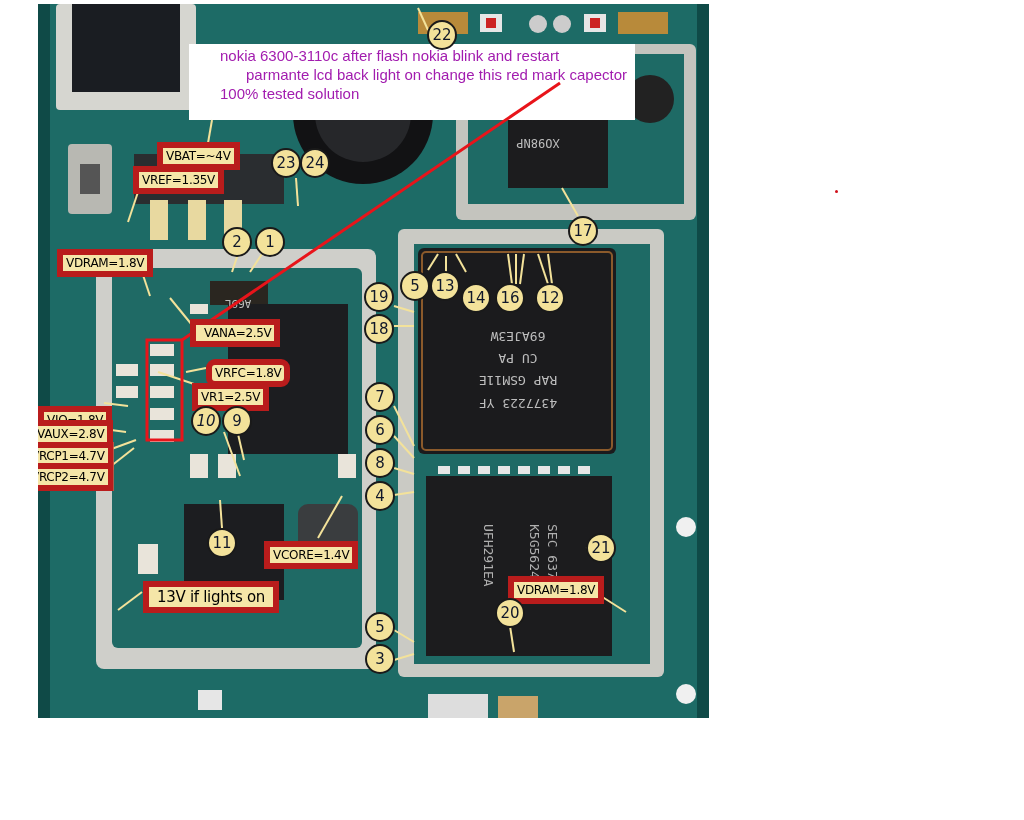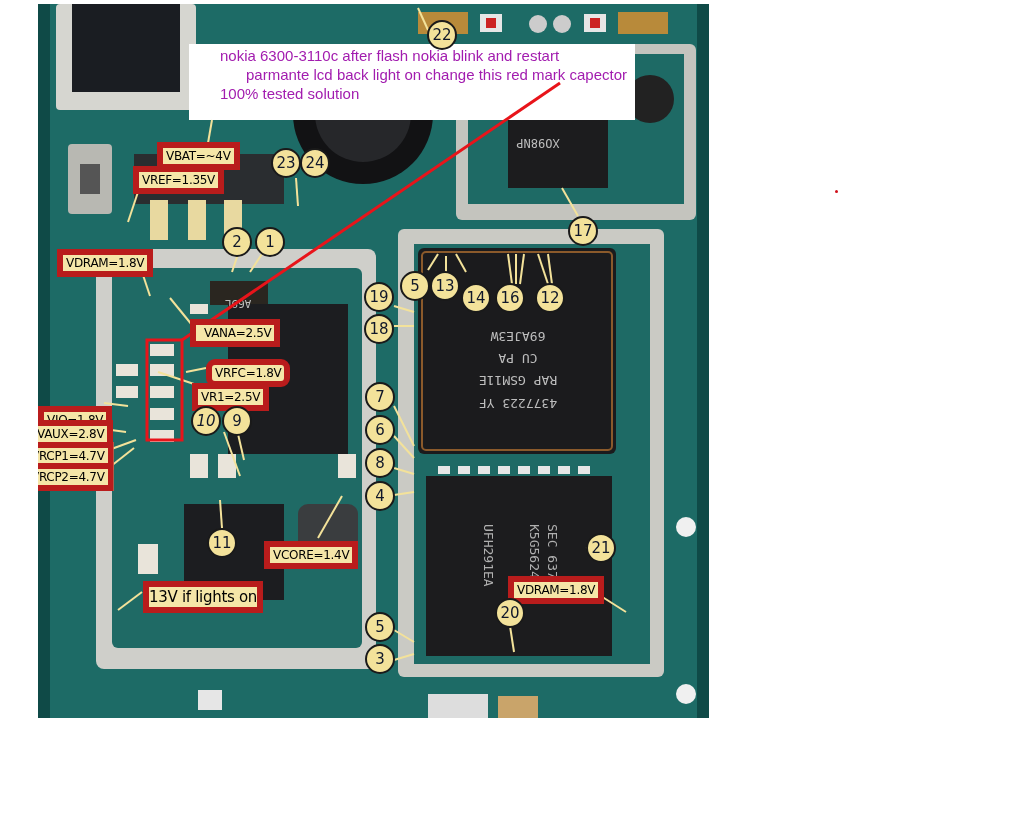--- a/index.html
+++ b/index.html
@@ -8,21 +8,21 @@
   #board { position: absolute; left: 38px; top: 4px; width: 671px; height: 714px;
            background: #1f6f6a; overflow: hidden; }
   #board svg.pcb { position: absolute; left: 0; top: 0; }
   .note-box { position: absolute; left: 189px; top: 44px; width: 446px; height: 76px;
               background: #ffffff; }
   .note-line { position: absolute; left: 188px; color: #a21caf; font-family: "Liberation Sans", sans-serif;
                font-size: 15px; line-height: 19px; white-space: nowrap; margin-left: 32px; }
   .vlabel { position: absolute; background: #f5e6a8; border: 6px solid #b91c1c; color: #000000;
             font-family: "DejaVu Sans", sans-serif; font-size: 12px; line-height: 16px;
             padding: 0 3px; white-space: nowrap; letter-spacing: -0.3px; }
-  .vlabel.big { font-size: 15px; line-height: 20px; padding: 0 0; }
+  .vlabel.big { font-size: 15px; line-height: 20px; padding: 0 8px; }
   .num { position: absolute; width: 30px; height: 30px; border-radius: 50%;
          background: #f3e29a; border: 2px solid #1a1a1a; box-sizing: border-box;
          display: flex; align-items: center; justify-content: center;
          font-family: "DejaVu Sans", sans-serif; font-size: 15px; color: #0f172a; }
   #overlay { position: absolute; left: 0; top: 0; pointer-events: none; }
   .reddot { position: absolute; left: 835px; top: 190px; width: 3px; height: 3px;
             background: #d0101a; border-radius: 50%; }
 </style>
 </head>
 <body>

